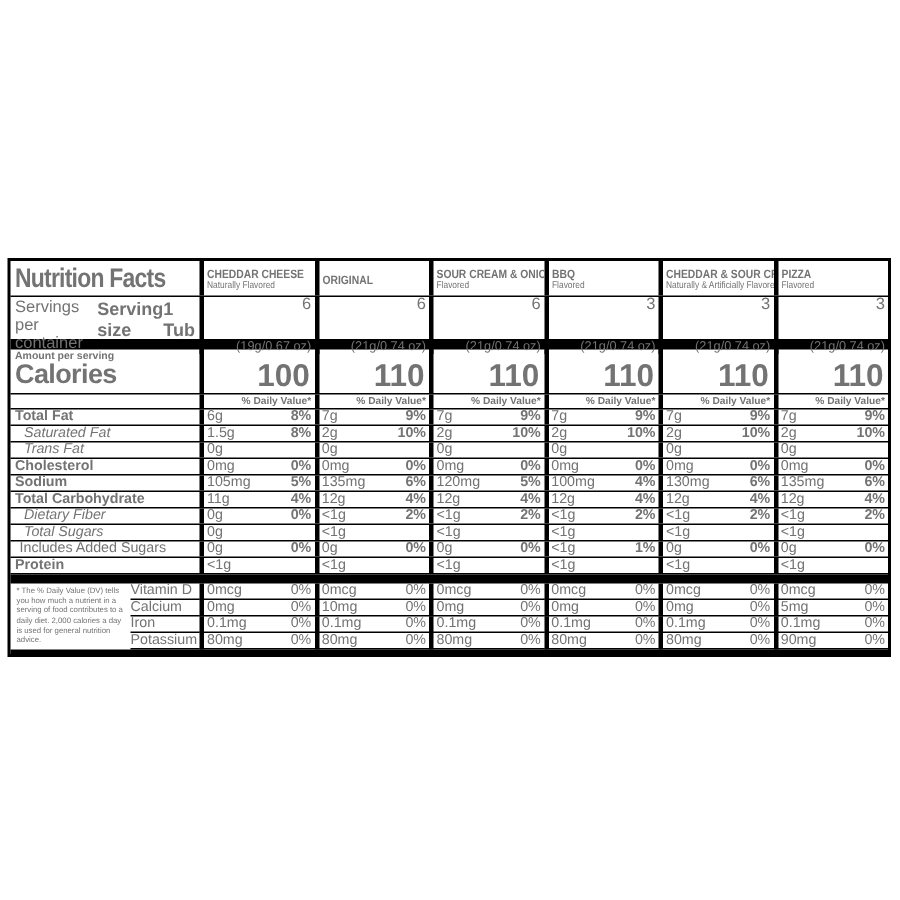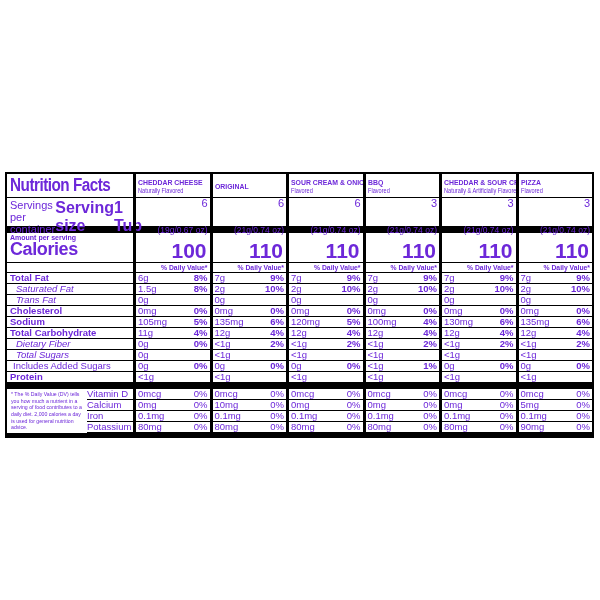--- a/index.html
+++ b/index.html
@@ -1,34 +1,34 @@
 <!DOCTYPE html>
 <html><head>
 <meta charset="utf-8">
 <style>
   html,body{margin:0;padding:0;background:#fff;}
   .page{position:relative;width:600px;height:600px;background:#ffffff;overflow:hidden;
-        font-family:"Liberation Sans",sans-serif;color:#6d28d9;}
+        font-family:"Liberation Sans",sans-serif;color:#737373;}
   .panel{position:absolute;left:5px;top:172px;width:589px;border:2px solid #000;background:#fff;box-sizing:border-box;}
   .row{display:grid;grid-template-columns:126px repeat(6,1fr);box-sizing:border-box;}
   .cell{box-sizing:border-box;min-width:0;}
   .valcol{border-left:3px solid #000;}
   
   .header-row{height:24px;border-bottom:1px solid #000;}
   .title-cell{display:flex;align-items:center;padding-left:3px;overflow:hidden;}
   .title-text{font-size:18px;font-weight:800;letter-spacing:-0.6px;white-space:nowrap;
               transform:scaleX(0.85);transform-origin:0 50%;}
   .flavor-cell{padding:1px 1px 0 2px;display:flex;flex-direction:column;justify-content:center;overflow:hidden;}
   .flavor-name{font-size:8px;font-weight:700;white-space:nowrap;transform:scaleX(0.86);transform-origin:0 50%;}
   .flavor-sub{font-size:6.5px;white-space:nowrap;transform:scaleX(0.86);transform-origin:0 50%;}
   
   .serving-row{height:28px;}
   .serving-label-cell{padding:1px 3px 1px 3px;display:flex;flex-direction:row;justify-content:space-between;}
   .spc{font-size:11px;}
-  .ss-line{display:flex;justify-content:space-between;font-size:16px;font-weight:700;}
+  .ss-line{display:flex;justify-content:space-between;font-size:12px;font-weight:700;}
   .serving-cell{padding:0 2px 1px 2px;display:flex;flex-direction:column;justify-content:space-between;align-items:flex-end;}
   .serv-count{font-size:11px;line-height:11px;}
   .serv-weight{font-size:8.5px;white-space:nowrap;}
   
   .bar{height:7px;background:#000;}
   .bar2{height:6px;background:#000;}
   .bar-bottom{height:3px;background:#000;}
   
   .calories-row{height:30px;border-bottom:1px solid #000;}
   .calories-label-cell{padding-left:3px;display:flex;flex-direction:column;justify-content:flex-start;}

